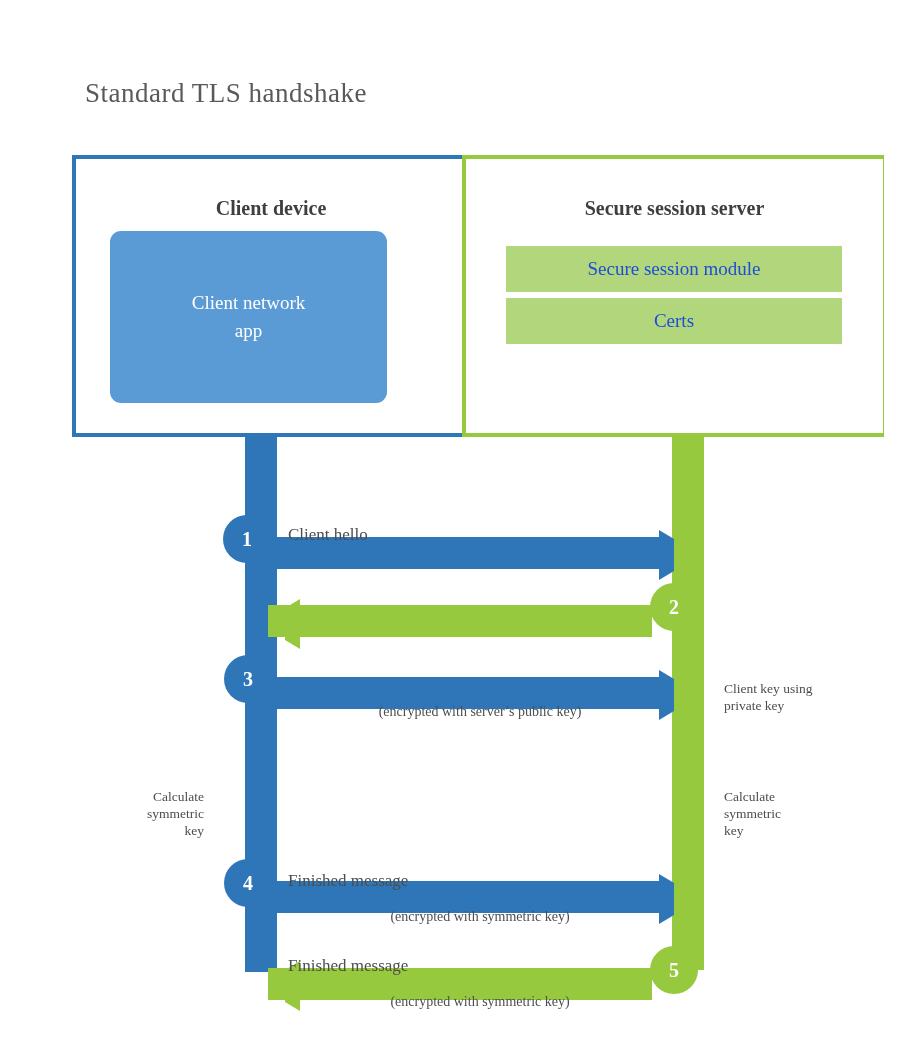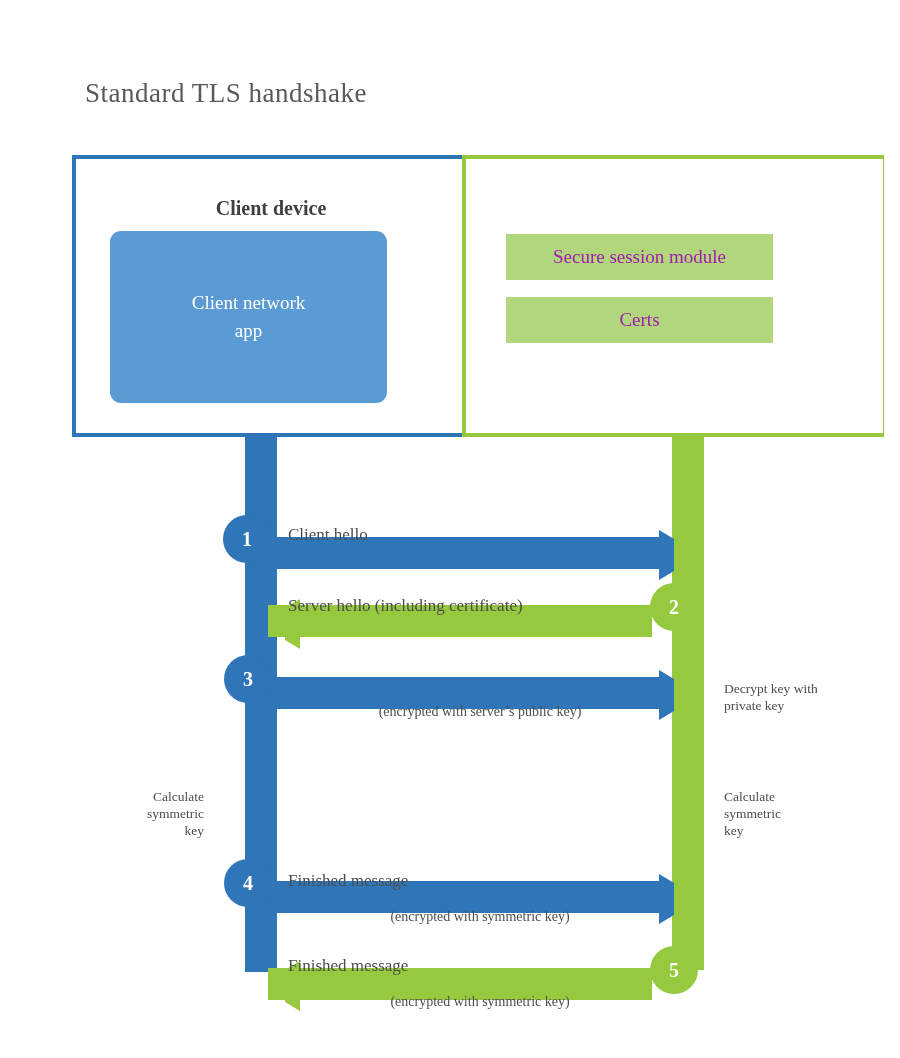--- a/index.html
+++ b/index.html
@@ -34,27 +34,27 @@
   .client-module{
     position:absolute;left:34px;top:72px;width:277px;height:172px;
     background:var(--blue-fill);
     display:flex;align-items:center;justify-content:center;border-radius:11px;
   }
   .client-module span{
     display:block;max-width:150px;text-align:center;
     color:#fff;font-size:19px;line-height:1.45;
   }
   .server-bar{
-    position:absolute;left:40px;width:267px;height:46px;
+    position:absolute;left:40px;width:336px;height:46px;
     background:var(--green-fill);
     display:flex;align-items:center;justify-content:center;
-    color:#a21caf;font-size:19px;
+    color:#1d4ed8;font-size:19px;margin-top:12px;
   }
   #server-bar-0{top:75px;}
-  #server-bar-1{top:138px;}
+  #server-bar-1{top:127px;}
   #server-bar-2{top:199px;}
 
   
   .vline{position:absolute;top:405px;width:5px;}
   .vline.blue{left:213px;height:535px;background:var(--blue-stroke);}
   .vline.green{left:640px;height:533px;background:var(--green-stroke);}
 
   
   .step-circle{
     position:absolute;width:48px;height:48px;border-radius:50%;
@@ -122,42 +122,42 @@
   <h1 class="page-title">Standard TLS handshake</h1>
 
   <div class="box client">
     <div class="box-title">Client device</div>
     <div class="client-module">
       <span>Client network app</span>
     </div>
   </div>
 
   <div class="box server">
+    <div class="box-title">Secure session server</div>
     <div class="server-bar" id="server-bar-0">Secure session module</div>
     <div class="server-bar" id="server-bar-1">Certs</div>
   </div>
 
   <div class="vline blue"></div>
   <div class="vline green"></div>
 
   <div class="step-circle blue" id="circle-1">1</div>
   <div class="shaft blue" id="arrow1-shaft"></div>
   <div class="head right blue" id="arrow1-head"></div>
   <div class="msg-label" id="label-1">Client hello</div>
 
   <div class="step-circle green" id="circle-2">2</div>
   <div class="shaft green" id="arrow2-shaft"></div>
   <div class="head left green" id="arrow2-head"></div>
-  <div class="msg-label" id="label-2">Server hello (including certificate)</div>
 
   <div class="step-circle blue" id="circle-3">3</div>
   <div class="shaft blue" id="arrow3-shaft"></div>
   <div class="head right blue" id="arrow3-head"></div>
   <div class="msg-sublabel" id="sublabel-3">(encrypted with server’s public key)</div>
-  <div class="side-note" id="note-decrypt">Decrypt key with private key</div>
+  <div class="side-note" id="note-decrypt">Client key using private key</div>
 
   <div class="side-note" id="note-calc-left">Calculate symmetric key</div>
   <div class="side-note" id="note-calc-right">Calculate symmetric key</div>
 
   <div class="step-circle blue" id="circle-4">4</div>
   <div class="shaft blue" id="arrow4-shaft"></div>
   <div class="head right blue" id="arrow4-head"></div>
   <div class="msg-label" id="label-4">Finished message</div>
   <div class="msg-sublabel" id="sublabel-4">(encrypted with symmetric key)</div>
 

